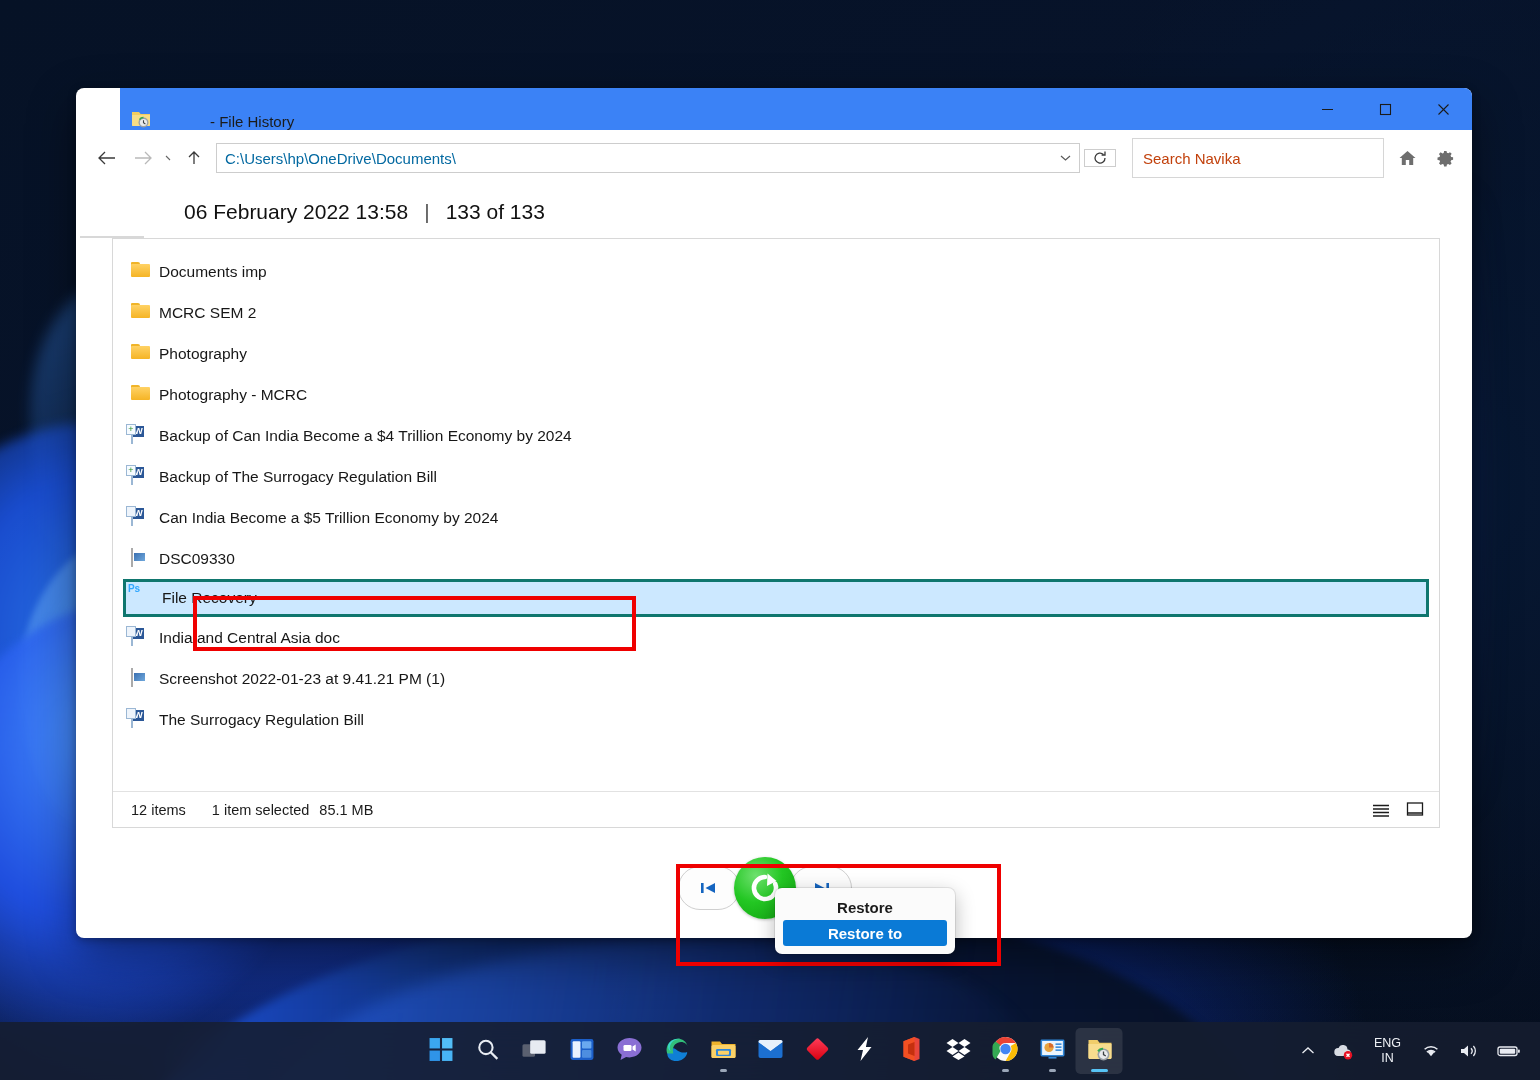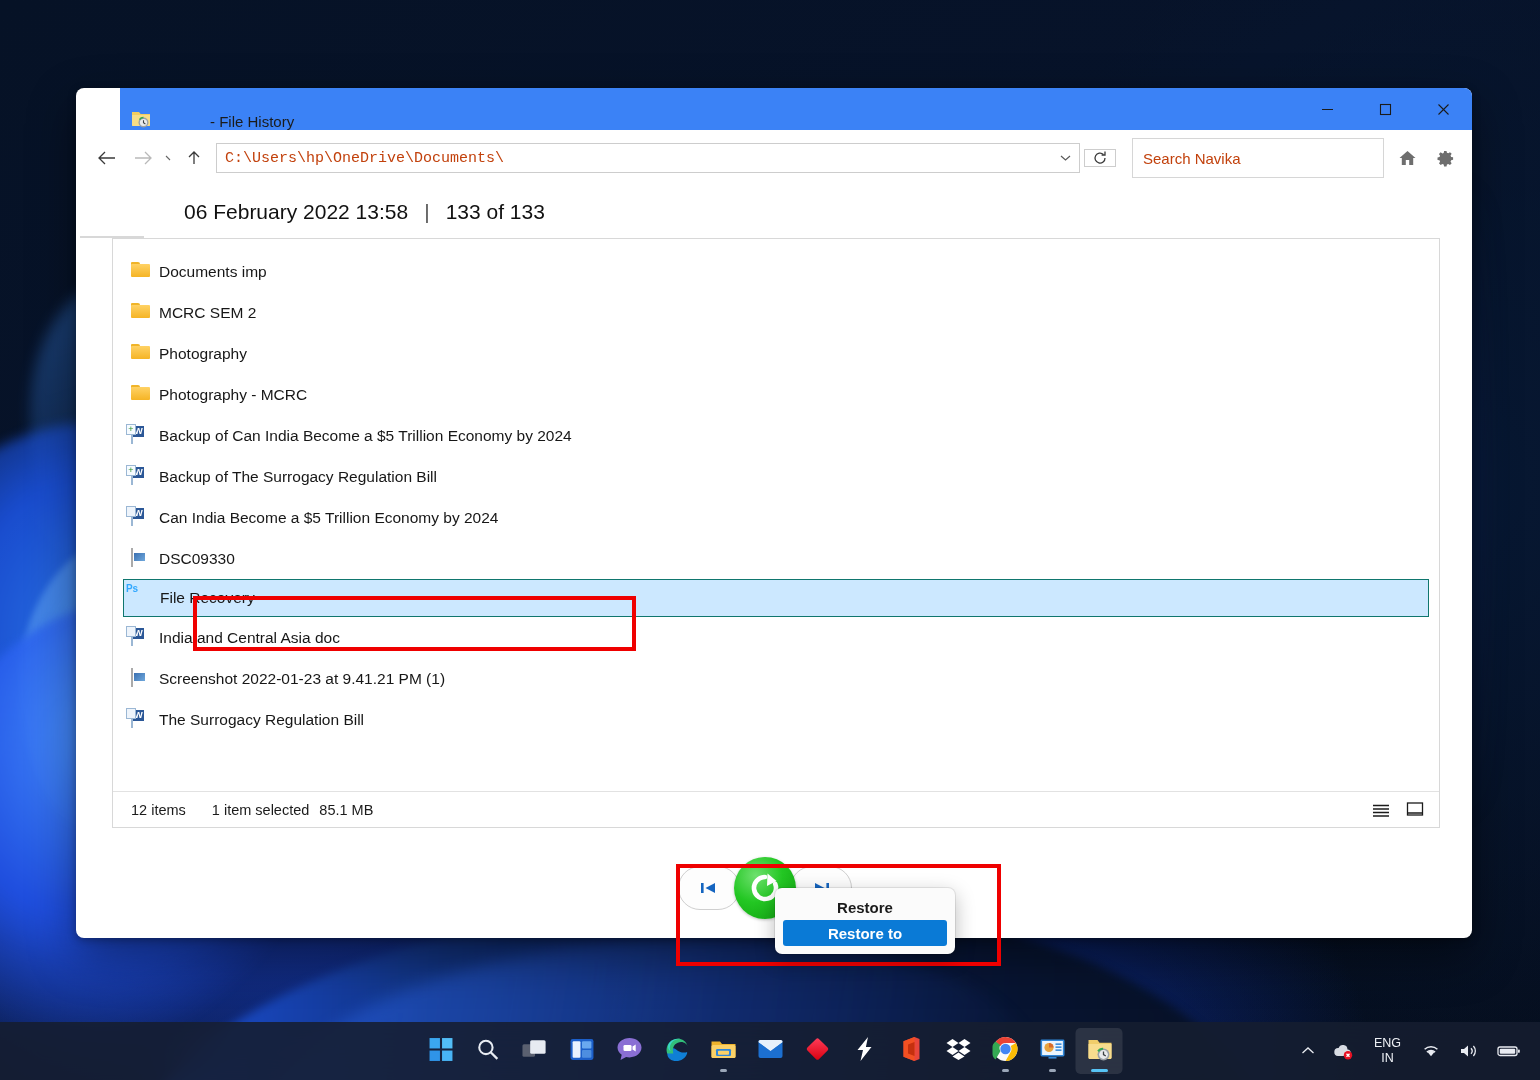--- a/index.html
+++ b/index.html
@@ -142,21 +142,21 @@
     height: 30px;
     margin-left: 6px;
   }
   #address-field {
     flex: 1;
     border: 1px solid #cdcdcd;
     border-right: none;
     background: #fff;
     display: flex; align-items: center;
     padding: 12px 8px;
-    font-size: 15px; color: #c2410c; font-family: Liberation Mono, monospace;
+    font-size: 15px; color: #0369a1;
   }
   #address-dropdown {
     width: 28px;
     border: 1px solid #cdcdcd;
     border-left: none;
     background: #fff;
     display: flex; align-items: center; justify-content: center;
     color: #5a5a5a; font-size: 11px;
   }
   #refresh-btn {
@@ -217,21 +217,21 @@
     overflow: hidden;
   }
   .file-row {
     height: 41px;
     display: flex; align-items: center;
     padding-left: 18px;
     font-size: 15.5px; color: #171717;
   }
   .file-row.selected {
     background: #cce8ff;
-    border: 1px solid #0f766e;
+    border: 3px solid #0f766e;
     margin: 0 10px 0 10px;
     padding-left: 8px;
     height: 38px;
   }
   .ficon { width: 22px; height: 20px; margin-right: 6px; flex: none; position: relative; }
 
   
   .icon-folder { width: 19px; height: 15px; position: relative; margin-top:1px; }
   .icon-folder:before {
     content:""; position: absolute; left:0; top:0;
@@ -517,21 +517,21 @@
             <div class="file-row">
               <span class="ficon"><span class="icon-folder"></span></span>
               <span>Photography</span>
             </div>
             <div class="file-row">
               <span class="ficon"><span class="icon-folder"></span></span>
               <span>Photography - MCRC</span>
             </div>
             <div class="file-row">
               <span class="ficon"><span class="icon-word backup"></span></span>
-              <span>Backup of Can India Become a $5 Trillion Economy by 2024</span>
+              <span>Backup of Can India Become a $4 Trillion Economy by 2024</span>
             </div>
             <div class="file-row">
               <span class="ficon"><span class="icon-word backup"></span></span>
               <span>Backup of The Surrogacy Regulation Bill</span>
             </div>
             <div class="file-row">
               <span class="ficon"><span class="icon-word"></span></span>
               <span>Can India Become a $5 Trillion Economy by 2024</span>
             </div>
             <div class="file-row">

